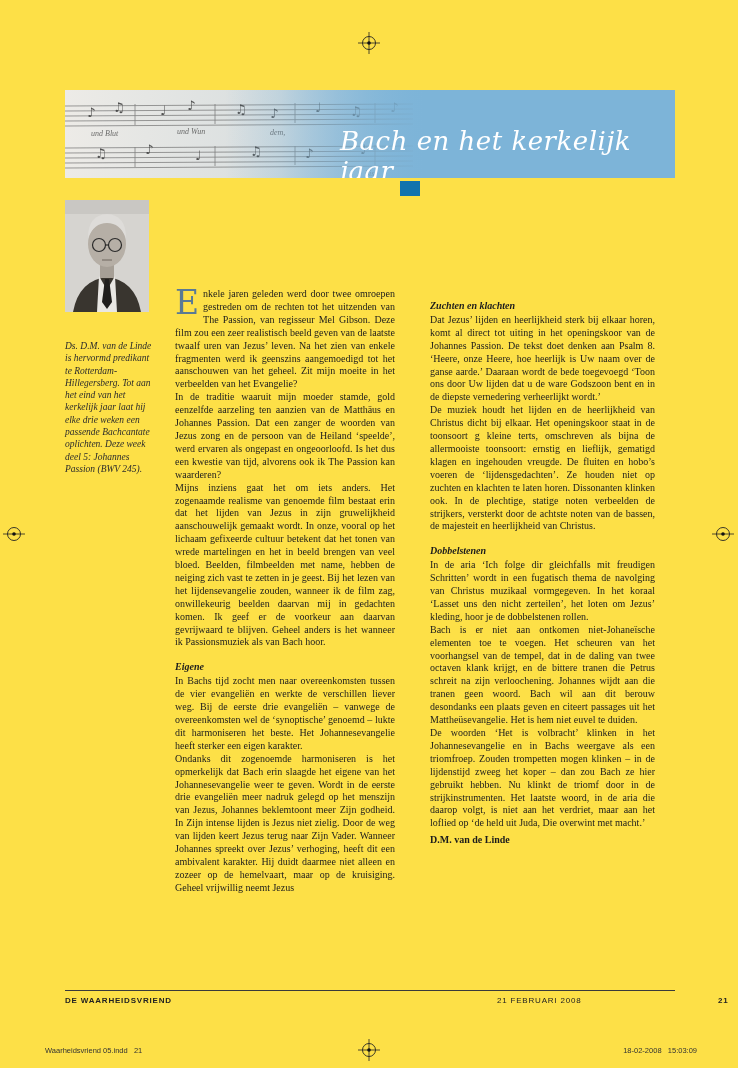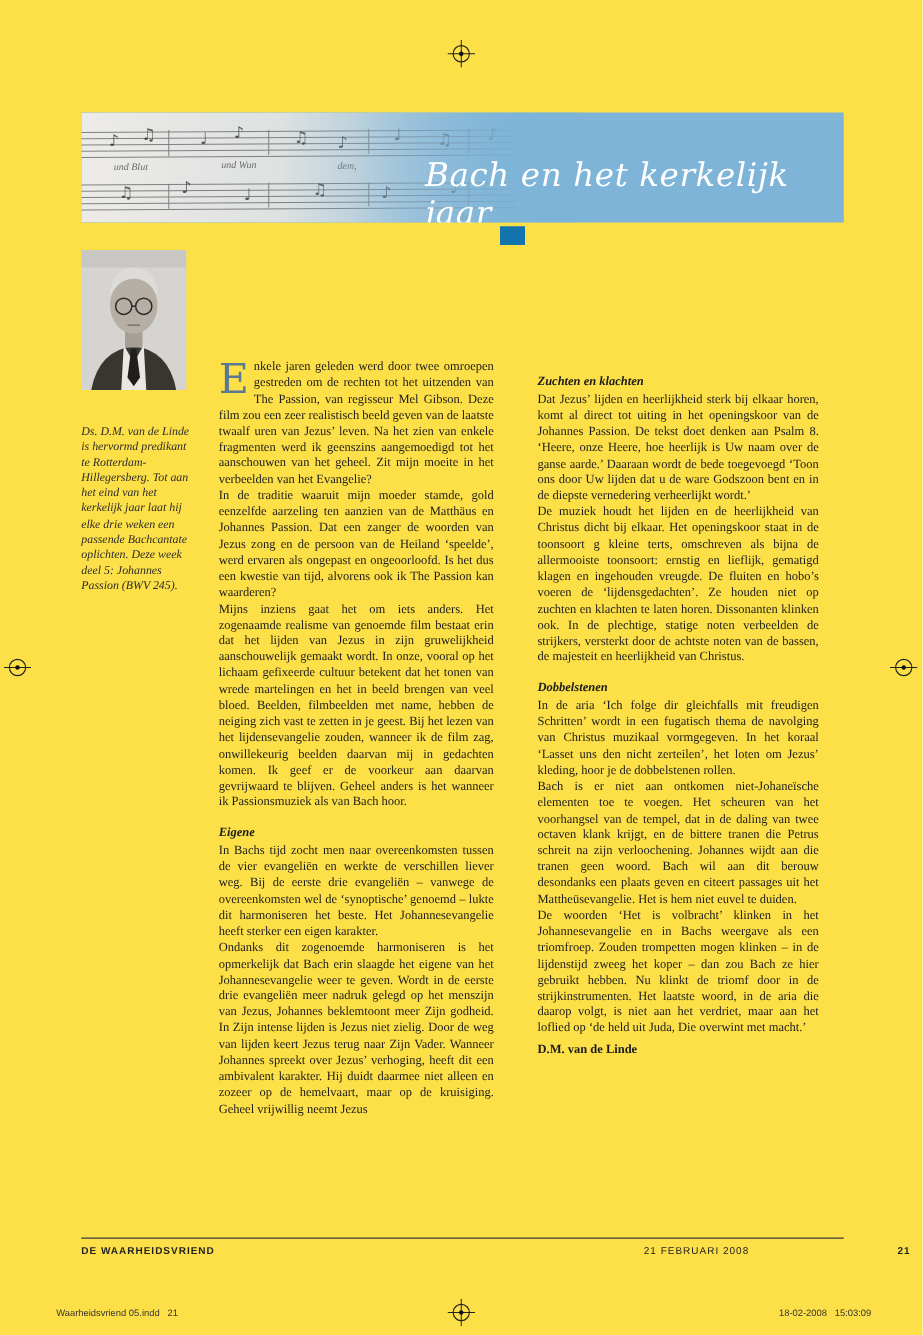--- a/index.html
+++ b/index.html
@@ -30,21 +30,21 @@
   .col p{margin:0;}
   .col h3{margin:12px 0 1px 0;font-size:10px;font-weight:bold;font-style:italic;}
   .dropcap{float:left;font-size:33px;line-height:27px;padding:1px 4px 0 0;color:#5a7a94;
            font-family:"DejaVu Serif", serif;}
   .signature{font-weight:bold;margin-top:4px;}
   
   .footer-rule{position:absolute;left:65px;top:990px;width:610px;border-top:1px solid #3a3a3a;}
   .footer-text{position:absolute;top:996px;font-family:"Liberation Sans", sans-serif;
                font-size:8px;letter-spacing:0.8px;color:#222;}
   .journal{left:65px;font-weight:bold;}
-  .issue-date{left:515px;}
+  .issue-date{left:497px;}
   .pagenum{left:694px;font-weight:bold;margin-left:24px;}
   .print-meta{position:absolute;top:1046px;font-family:"Liberation Sans", sans-serif;
               font-size:7.5px;color:#333;white-space:pre;}
   .pm-left{left:45px;}
   .pm-right{right:41px;}
 </style>
 </head>
 <body>
 
 <div class="page">

